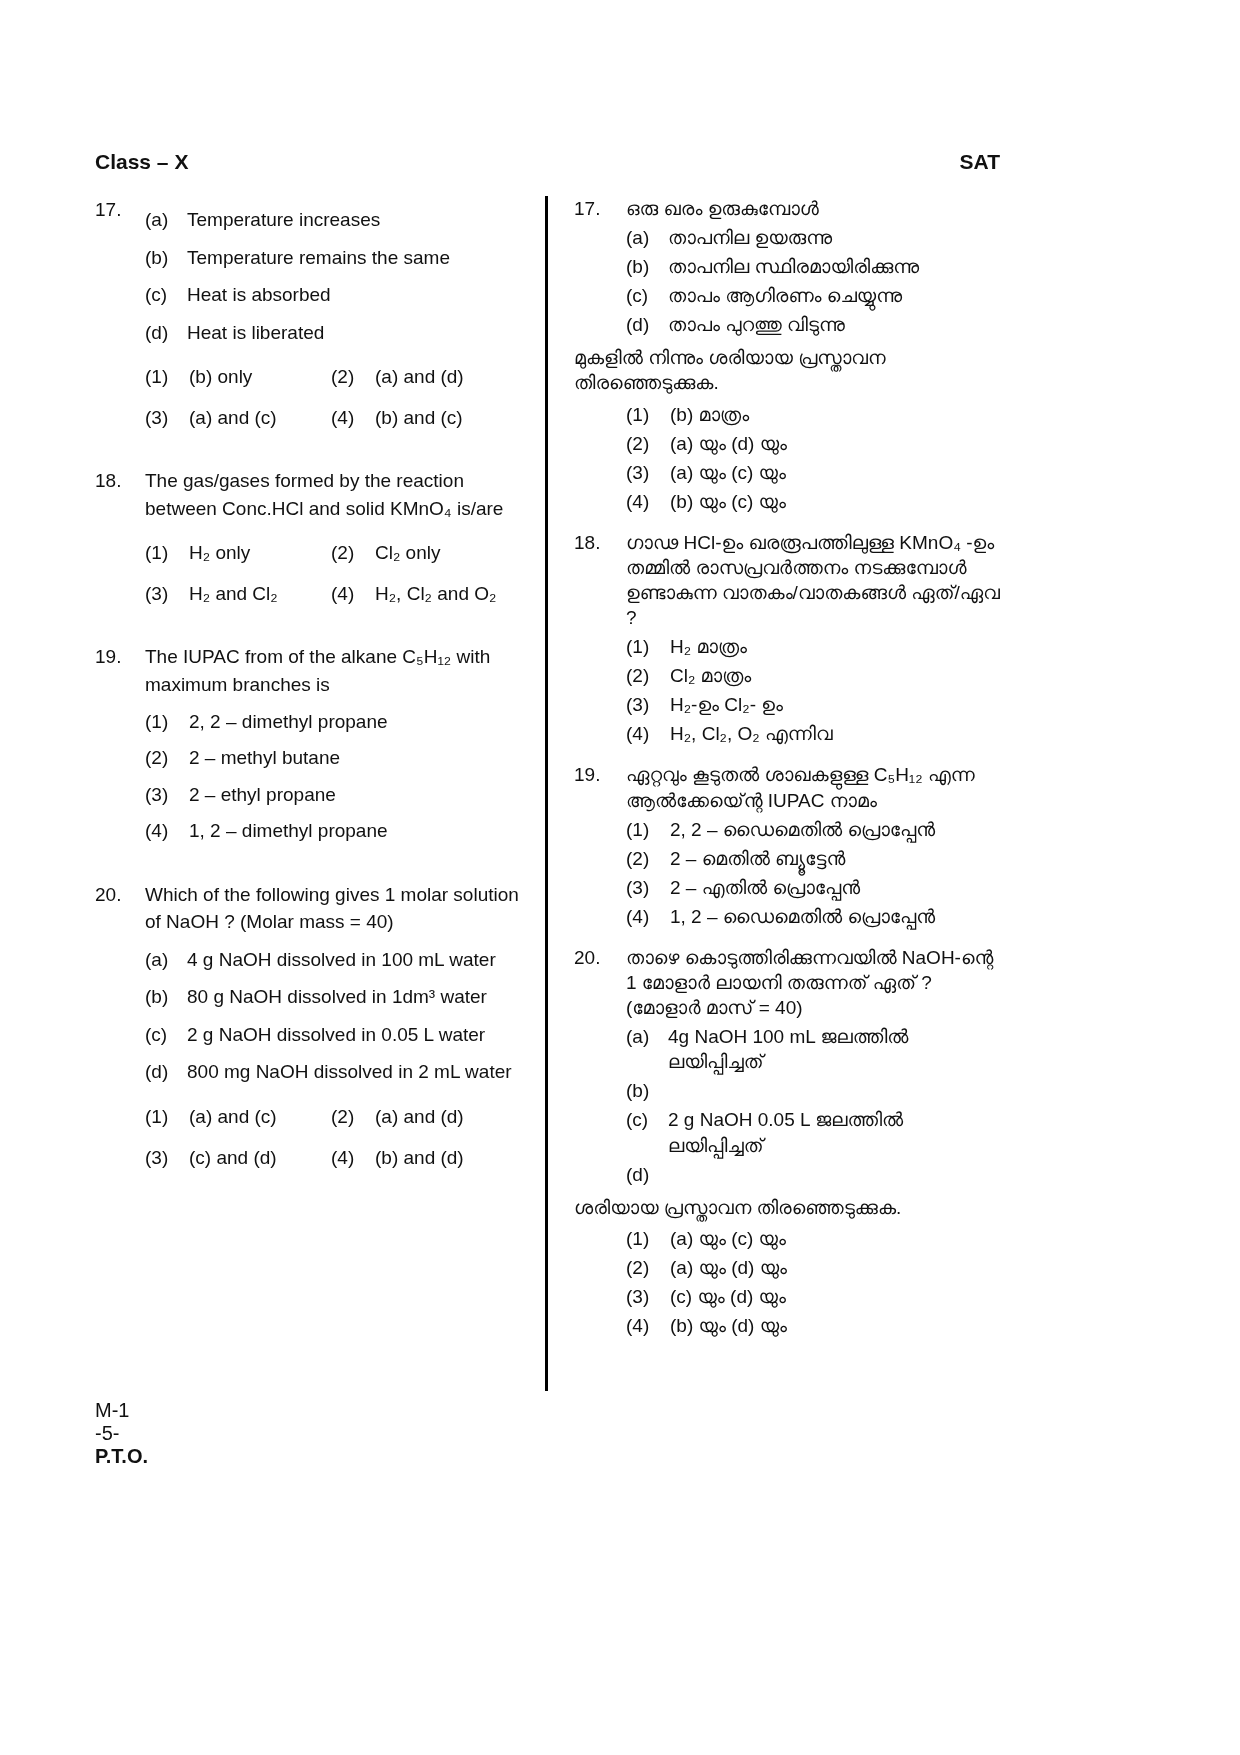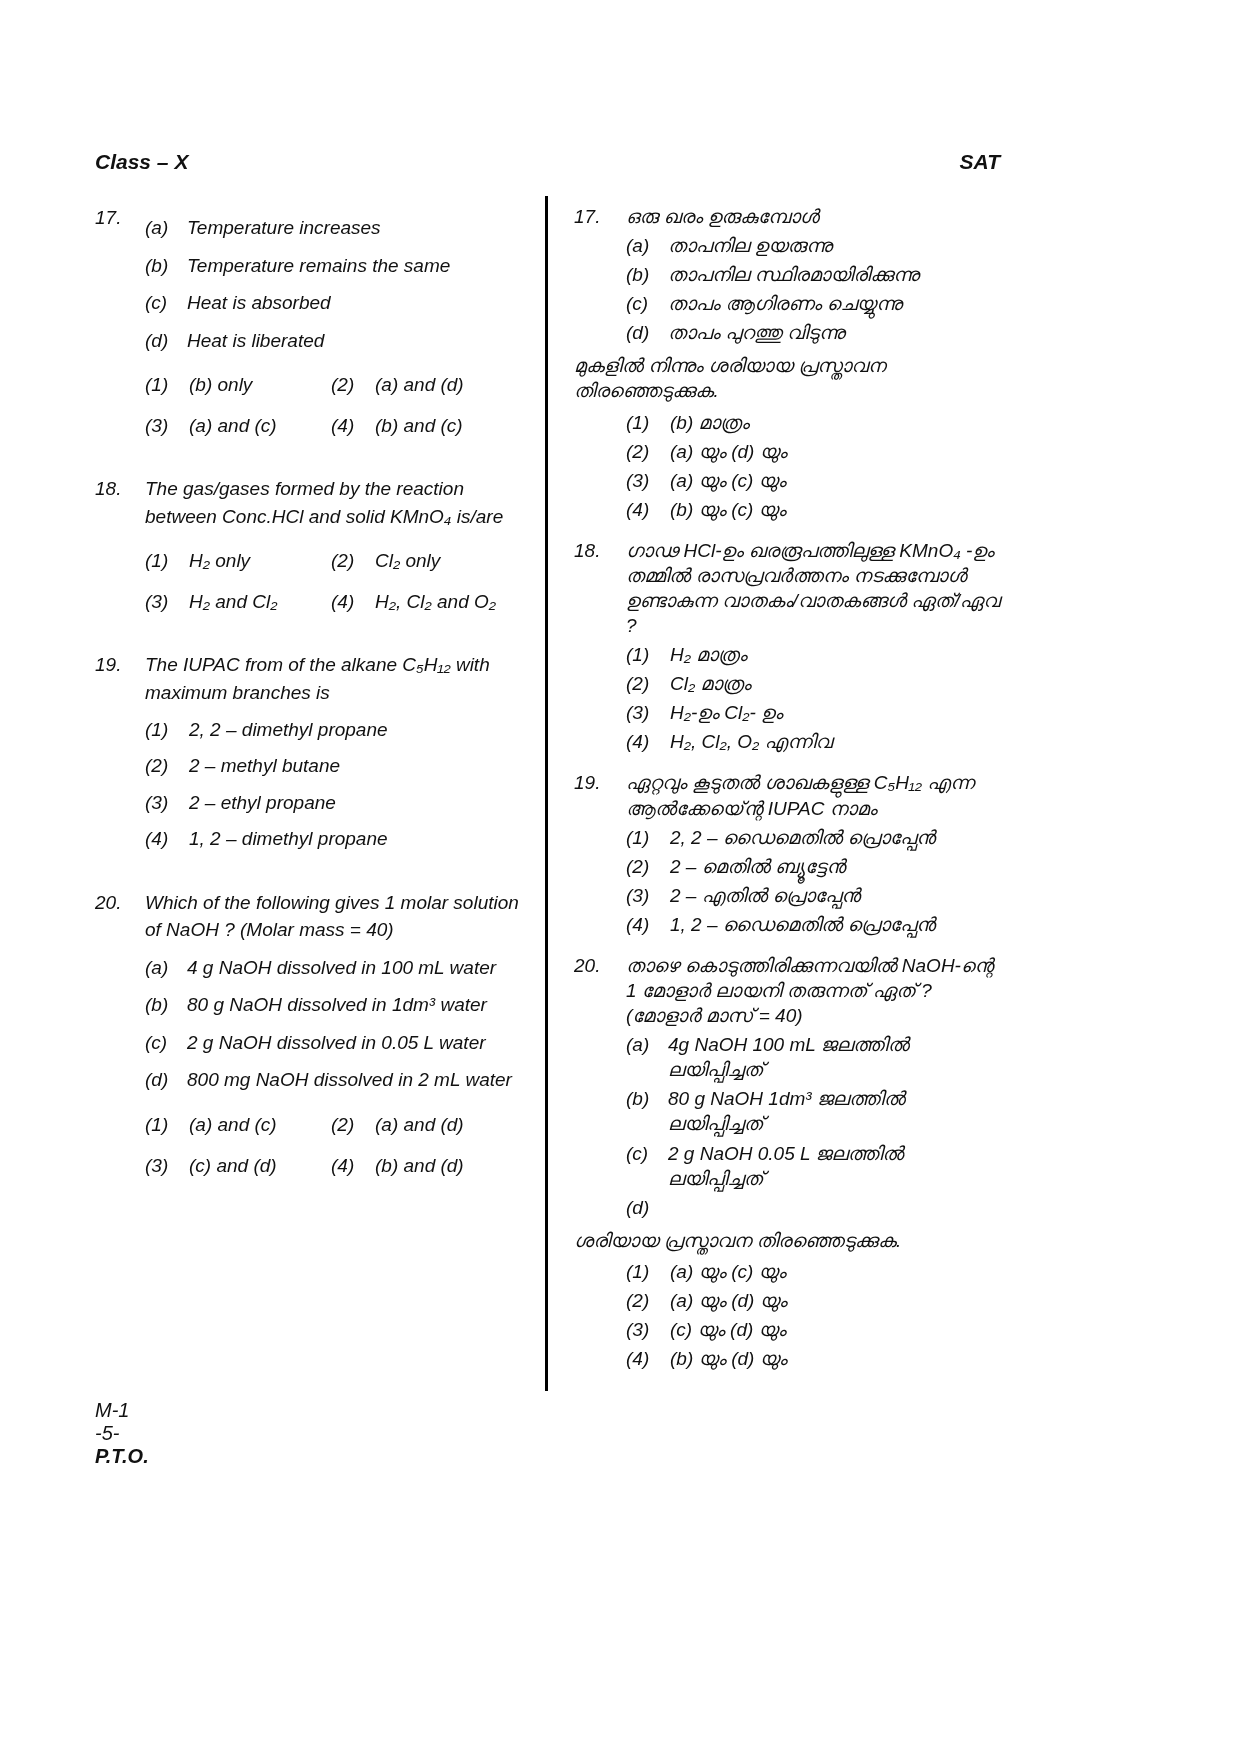--- a/index.html
+++ b/index.html
@@ -4,30 +4,30 @@
 <style>
   * { box-sizing: border-box; margin: 0; padding: 0; }
   html, body { background: #ffffff; }
   body {
     width: 1240px; height: 1755px;
     font-family: "Liberation Sans", sans-serif;
     color: #111;
     overflow: hidden;
     position: relative;
   }
-  .page { padding: 150px 240px 0 95px; font-style: italic; }
+  .page { padding: 150px 240px 0 95px; }
   .hdr { display: flex; justify-content: space-between; font-size: 21px; font-weight: bold; margin-bottom: 22px; }
   .cols { display: flex; min-height: 1195px; align-items: stretch; }
   .col-left { width: 450px; flex: 0 0 auto; padding-right: 14px; font-size: 19px; line-height: 1.45; }
   .divider { width: 3px; background: #000; flex: 0 0 auto; }
   .col-right { flex: 1; padding-left: 26px; font-size: 19px; line-height: 1.32; }
 
   .q { margin-bottom: 36px; }
   .col-right .q { margin-bottom: 16px; }
-  .q-row { display: flex; margin-top: 8px; }
+  .q-row { display: flex; }
   .q-num { width: 50px; flex: 0 0 auto; }
   .col-right .q-num { width: 52px; }
   .q-body { flex: 1; }
 
   .opt { display: flex; margin-top: 10px; }
   .col-right .opt { margin-top: 4px; }
   .opt-label { width: 42px; flex: 0 0 auto; }
 
   .instr { margin-top: 14px; }
   .outdent { margin: 8px 0 6px 0; }
@@ -306,21 +306,20 @@
         <div class="q-row">
           <span class="q-num">20.</span>
           <div class="q-body">
             <div>താഴെ കൊടുത്തിരിക്കുന്നവയിൽ NaOH-ന്റെ 1 മോളാർ ലായനി തരുന്നത് ഏത് ? (മോളാർ മാസ് = 40)</div>
             <div class="opt">
               <span class="opt-label">(a)</span>
               <span>4g NaOH 100 mL ജലത്തിൽ ലയിപ്പിച്ചത്</span>
             </div>
             <div class="opt">
               <span class="opt-label">(b)</span>
-              <span>80 g NaOH 1dm³ ജലത്തിൽ ലയിപ്പിച്ചത്</span>
             </div>
             <div class="opt">
               <span class="opt-label">(c)</span>
               <span>2 g NaOH 0.05 L ജലത്തിൽ ലയിപ്പിച്ചത്</span>
             </div>
             <div class="opt">
               <span class="opt-label">(d)</span>
             </div>
           </div>
         </div>

